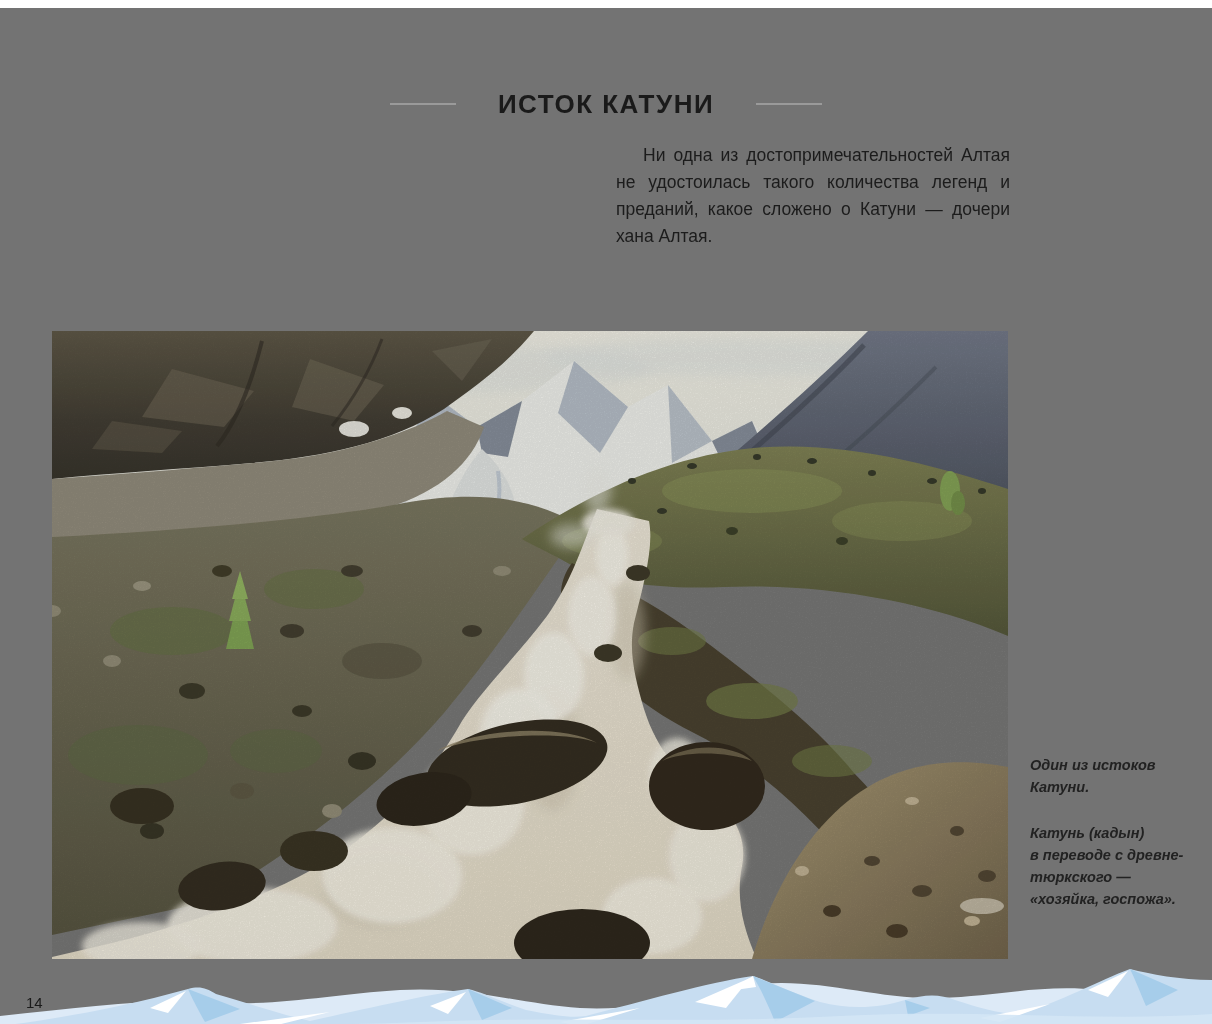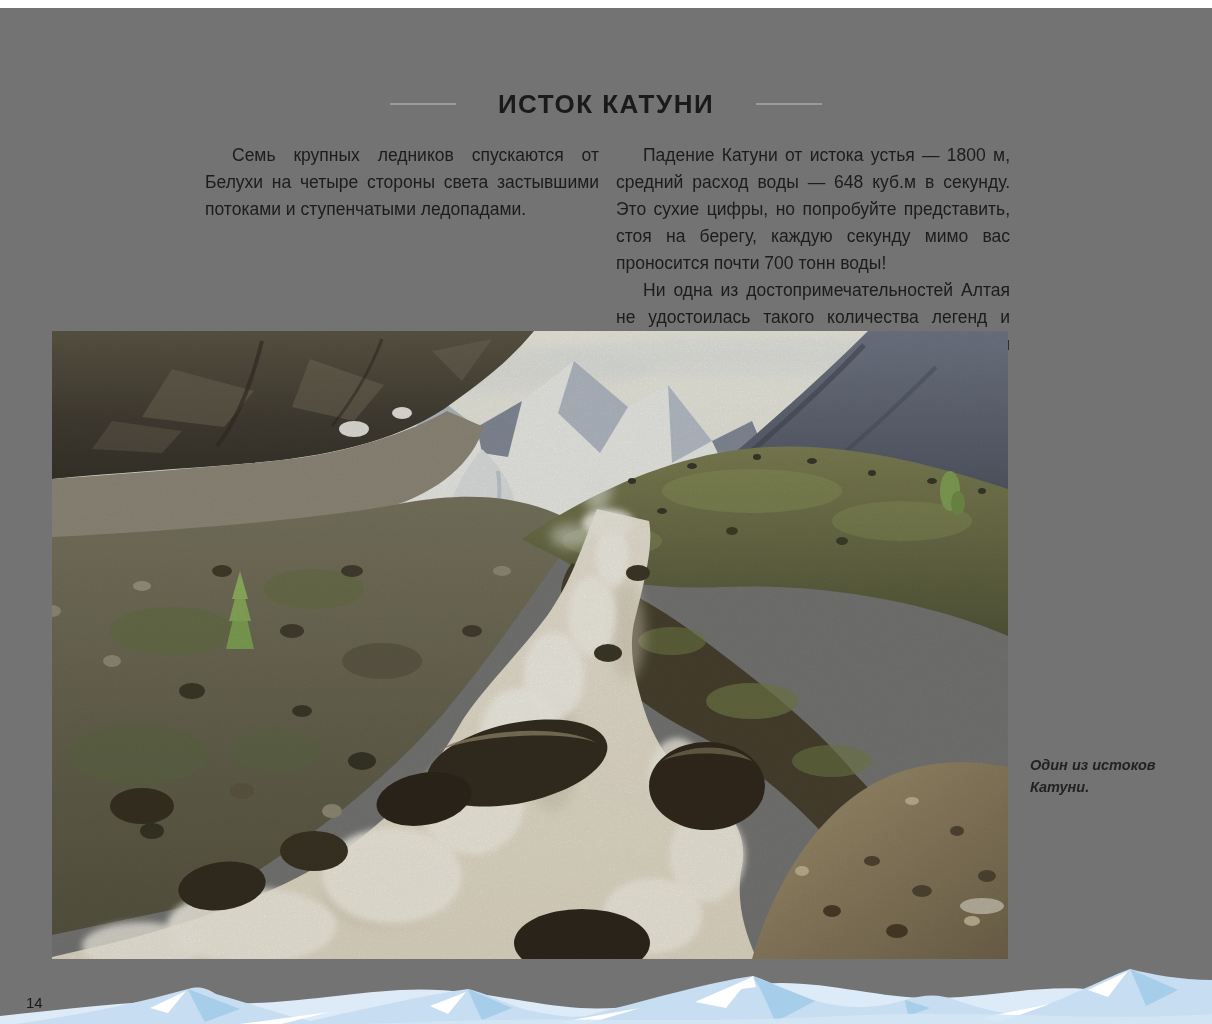--- a/index.html
+++ b/index.html
@@ -56,24 +56,22 @@
 <div class="page">
 
   <div class="title-row">
     <span class="title-rule"></span>
     <h1 class="page-title">ИСТОК КАТУНИ</h1>
     <span class="title-rule"></span>
   </div>
 
   <div class="columns">
     <div class="col">
-      <p>Семь крупных ледников спускаются от Белухи на четыре стороны света застывшими потоками и ступенчатыми ледопадами.</p>
     </div>
     <div class="col">
-      <p>Падение Катуни от истока устья — 1800 м, средний расход воды — 648 куб.м в секунду. Это сухие цифры, но попробуйте представить, стоя на берегу, каждую секунду мимо вас проносится почти 700 тонн воды!</p>
       <p>Ни одна из достопримечательностей Алтая не удостоилась такого количества легенд и преданий, какое сложено о Катуни — дочери хана Алтая.</p>
     </div>
   </div>
 
   <figure class="photo">
     <svg viewBox="0 0 956 628" preserveAspectRatio="none" aria-hidden="true">
       <defs>
         <linearGradient id="skyG" x1="0" y1="0" x2="0" y2="1">
           <stop offset="0" stop-color="#f4f2e8"></stop>
             <stop offset="1" stop-color="#e7e9e2"></stop>
@@ -246,20 +244,24 @@
       </g>
 
       <rect x="0" y="0" width="956" height="628" filter="url(#grain)" opacity="0.12"></rect>
       <rect x="0" y="0" width="956" height="628" fill="#f2e7cf" opacity="0.05"></rect>
     </svg>
   </figure>
 
   <aside class="captions">
     <p class="caption">Один из истоков
 Катуни.</p>
+    <p class="caption">Катунь (кадын)
+в переводе с древне-
+тюркского —
+«хозяйка, госпожа».</p>
   </aside>
 
   <div class="page-number">14</div>
 
   <div class="mountains">
     <svg viewBox="0 0 1212 68" preserveAspectRatio="none" aria-hidden="true">
       <path d="M0,52 C80,44 150,34 210,38 C280,43 330,30 400,26 C470,22 520,40 580,44 C650,48 700,26 760,20 C820,14 880,36 940,34 C1000,32 1040,20 1100,26 C1140,30 1180,22 1212,26 L1212,68 L0,68 Z" fill="#ddeaf7"></path>
       <path d="M0,62 C50,56 120,44 188,25 C200,22 206,24 216,30 C250,40 280,50 310,57 C360,46 430,30 468,25 C482,28 502,38 526,46 C556,52 572,54 586,52 C640,38 710,18 753,12 C766,16 790,28 820,38 C850,46 880,44 905,36 C925,30 940,30 955,36 C980,44 1000,50 1020,50 C1060,38 1100,16 1130,5 C1150,10 1180,16 1212,16 L1212,68 L0,68 Z" fill="#c7ddf1"></path>
       <g>
         <path d="M188,25 L240,45 L205,58 C198,46 192,34 188,25 Z" fill="#a6cdea"></path>

